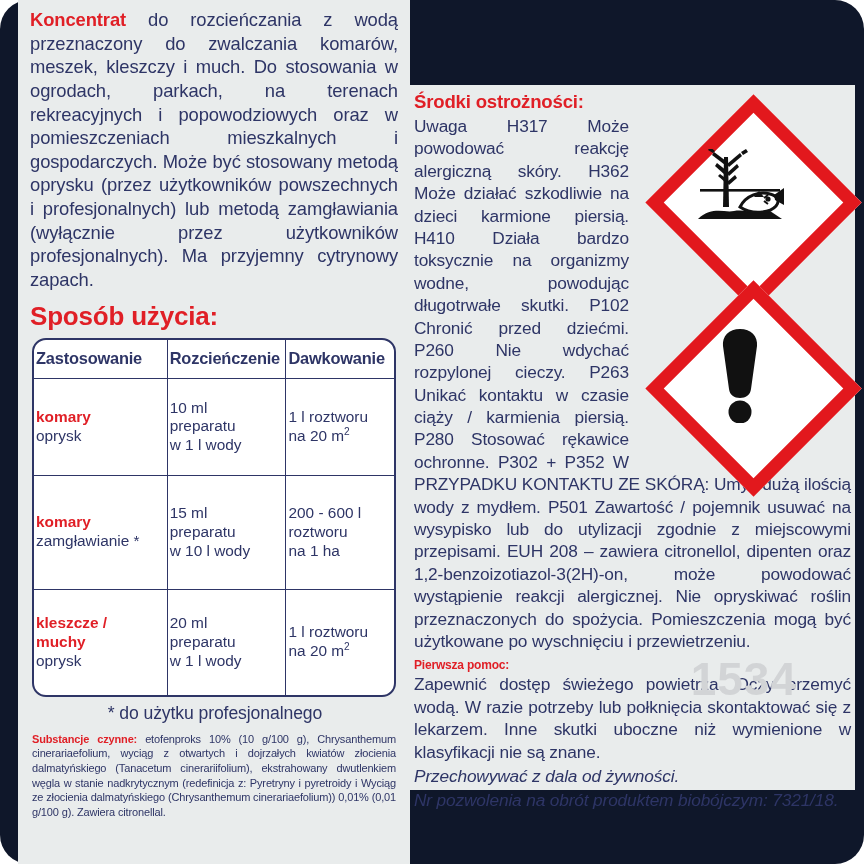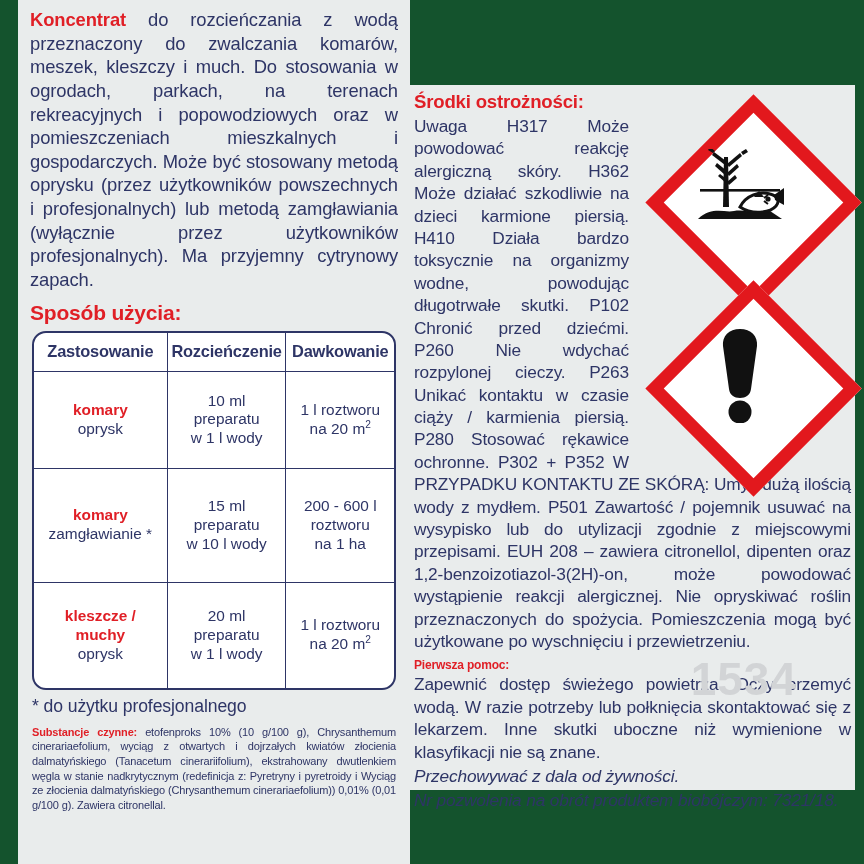--- a/index.html
+++ b/index.html
@@ -11,21 +11,22 @@
     width: 864px;
     height: 864px;
     font-family: "Liberation Sans", sans-serif;
     position: relative;
     overflow: hidden;
   }
 
   #label-root {
     position: absolute;
     inset: 0;
-    background: #14532d;
+    background: #0f172a;
+    border-radius: 29px;
   }
 
   
   #left-panel {
     position: absolute;
     left: 18px;
     top: 0;
     width: 392px;
     height: 864px;
     background: #e9ecec;
@@ -43,42 +44,42 @@
     letter-spacing: -0.1px;
   }
   .intro .kw {
     color: #e01f26;
     font-weight: bold;
   }
 
   .red-head {
     color: #e01f26;
     font-weight: bold;
-    font-size: 21px;
+    font-size: 26px;
     margin: 9px 0 6px 0;
     letter-spacing: -0.2px;
   }
 
   
   #dosage-table-wrap {
     border: 2.2px solid #2e3566;
     border-radius: 14px;
     overflow: hidden;
     background: #ffffff;
     margin: 0 2px 0 2px;
   }
   table.dosage {
     border-collapse: collapse;
     width: 100%;
     table-layout: fixed;
   }
   table.dosage th,
   table.dosage td {
     border: 1.4px solid #2e3566;
-    text-align: center;
+    text-align: left;
     vertical-align: middle;
     color: #2e3566;
     padding: 5px 2px;
     margin-left: 31px;
   }
   table.dosage tr > *:first-child { border-left: none; }
   table.dosage tr > *:last-child  { border-right: none; }
   table.dosage thead th { border-top: none; }
   table.dosage tbody tr:last-child td { border-bottom: none; }
 
@@ -109,20 +110,21 @@
   .r2 td { height: 103px; }
   .r3 td { height: 95px; }
 
   sup { font-size: 0.66em; vertical-align: super; line-height: 0; }
 
   .footnote {
     color: #2e3566;
     font-size: 17.6px;
     margin: 6px 0 4px 2px;
     letter-spacing: -0.1px;
+    text-align: center;
   }
 
   .fineprint {
     color: #2e3566;
     font-size: 11px;
     line-height: 1.33;
     text-align: justify;
     text-justify: inter-word;
     margin: 8px 2px;
     letter-spacing: -0.15px;

